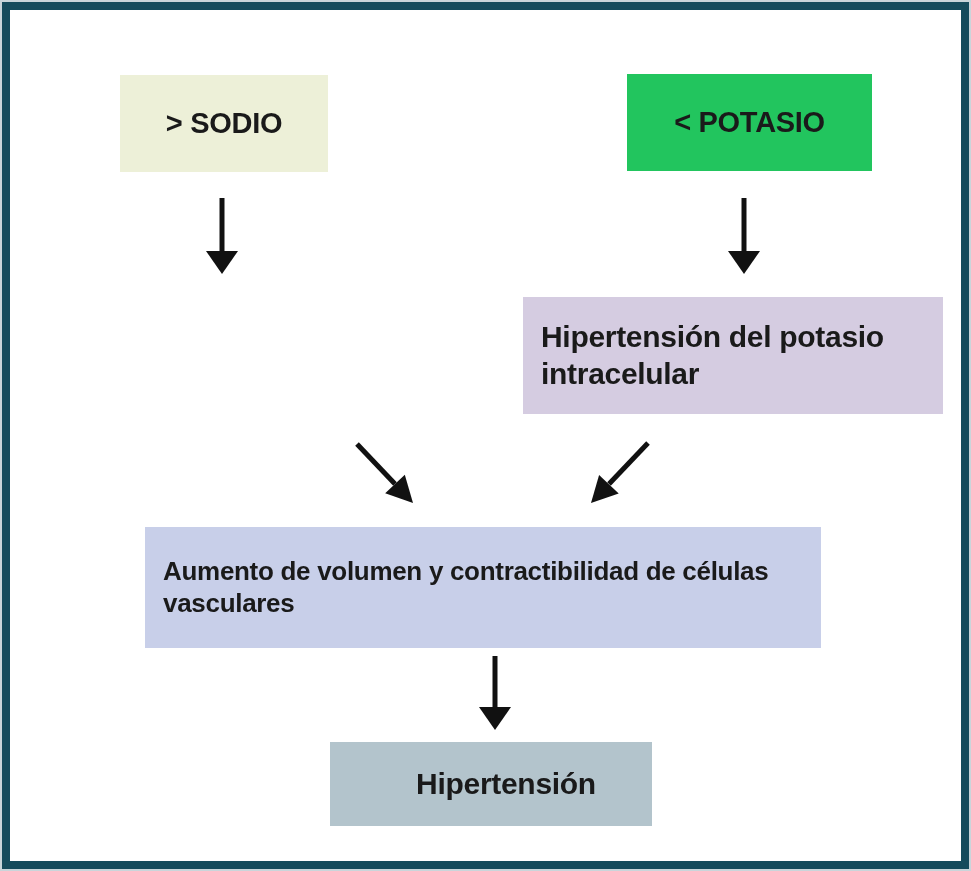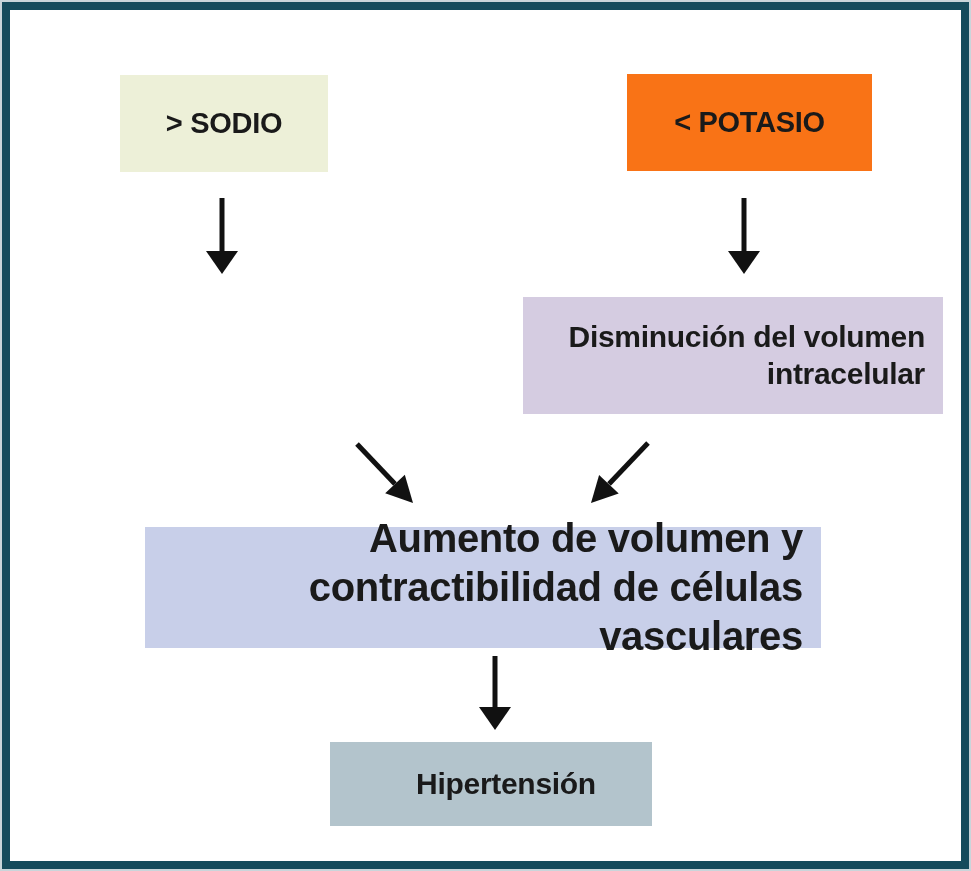--- a/index.html
+++ b/index.html
@@ -25,34 +25,34 @@
     position: absolute; inset: 2px;
     border: 8px solid #154b5c;
     pointer-events: none;
     z-index: 6;
   }
   .node {
     position: absolute;
     display: flex;
     align-items: center;
     justify-content: center;
-    text-align: right;
+    text-align: left;
     font-weight: bold;
     color: #1a1a1a;
     line-height: 1.22;
     letter-spacing: -0.3px;
     box-sizing: border-box;
     padding: 6px 18px;
     z-index: 2;
   }
   .node-sodio          { left: 120px; top: 75px;  width: 208px; height: 97px;  font-size: 29px; }
   .node-potasio        { left: 627px; top: 74px;  width: 245px; height: 97px;  font-size: 29px; }
   .node-sodio-intra    { left: 26px;  top: 297px; width: 422px; height: 117px; font-size: 30px; }
   .node-potasio-intra  { left: 523px; top: 297px; width: 420px; height: 117px; font-size: 30px; }
-  .node-volumen        { left: 145px; top: 527px; width: 676px; height: 121px; font-size: 40px; }
+  .node-volumen        { left: 145px; top: 527px; width: 676px; height: 121px; font-size: 26px; }
   .node-hipertension   { left: 330px; top: 742px; width: 322px; height: 84px;  font-size: 30px; }
   .arrows-layer {
     position: absolute; inset: 0;
     width: 971px; height: 871px;
     z-index: 1;
     pointer-events: none;
   }
   .arrows-layer line    { stroke: #111111; stroke-width: 5; }
   .arrows-layer polygon { fill: #111111; }
 </style>
@@ -79,22 +79,22 @@
       <polygon points="591,503 618.7,493.5 599.1,474.9"></polygon>
     </g>
     <g>
       <line x1="495" y1="656" x2="495" y2="710"></line>
       <polygon points="495,730 479,707 511,707"></polygon>
     </g>
   </svg>
 
   <div class="node node-sodio" style="background-color: rgb(237, 240, 216);">&gt; SODIO</div>
 
-  <div class="node node-potasio" style="background-color: #f97316;">&lt; POTASIO</div>
+  <div class="node node-potasio" style="background-color: #22c55e;">&lt; POTASIO</div>
 
 
-  <div class="node node-potasio-intra" style="background-color: rgb(213, 204, 225);">Disminución del volumen intracelular</div>
+  <div class="node node-potasio-intra" style="background-color: rgb(213, 204, 225);">Hipertensión del potasio intracelular</div>
 
   <div class="node node-volumen" style="background-color: rgb(200, 207, 233);">Aumento de volumen y contractibilidad de células vasculares</div>
 
   <div class="node node-hipertension" style="background-color: rgb(179, 196, 204); padding-left: 48px;">Hipertensión</div>
 
 </div>
 
 </body></html>

